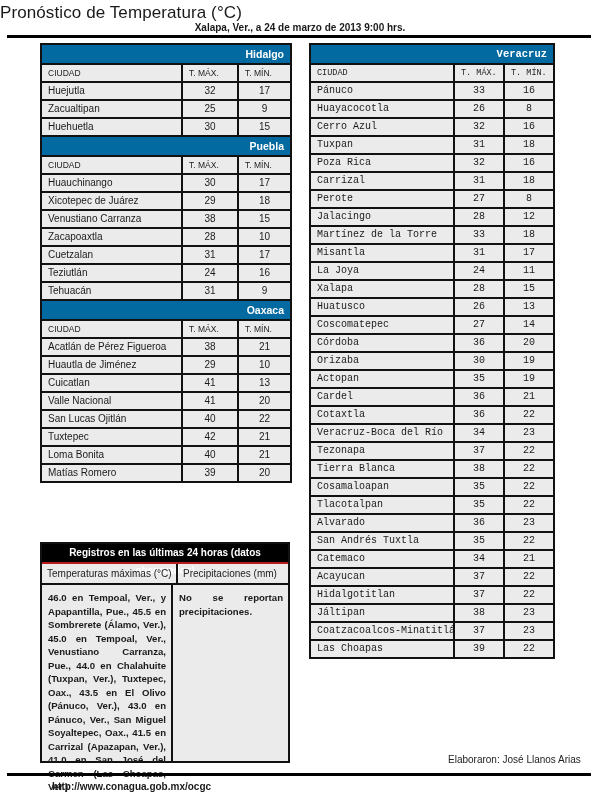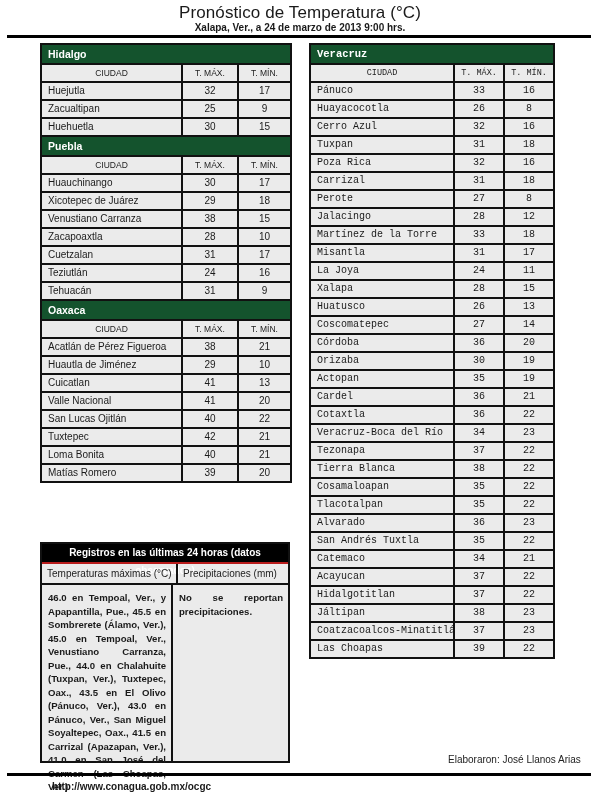--- a/index.html
+++ b/index.html
@@ -1,24 +1,24 @@
 <!DOCTYPE html>
 <html><head>
 <meta charset="utf-8">
 <style>
   html,body{margin:0;padding:0;}
   body{width:600px;height:798px;background:#ffffff;position:relative;overflow:hidden;font-family:"Liberation Sans","DejaVu Sans",sans-serif;color:#1a1a1a;}
-  .title{position:absolute;left:0;top:3px;width:600px;text-align:center;font-size:17px;font-weight:normal;letter-spacing:0.1px;}
+  .title{position:absolute;left:0;top:3px;width:600px;font-size:17px;font-weight:normal;letter-spacing:0.1px;}
   .subtitle{position:absolute;left:0;top:22px;width:600px;text-align:center;font-size:10px;font-weight:bold;}
   .rule{position:absolute;height:3px;background:#000;}
   .tbl{position:absolute;border-collapse:collapse;border:2px solid #111;table-layout:fixed;}
   .tbl td{border:2px solid #111;background:#ebebeb;font-size:10px;padding:0 6px;height:16px;line-height:16px;white-space:nowrap;overflow:hidden;}
   .tbl td.num{text-align:center;padding:0;}
-  .tbl tr.region td{background:#14532d;color:#fff;font-weight:bold;text-align:left;font-size:10.5px;height:18px;}
-  .tbl tr.head td{text-align:center;font-size:8.5px;color:#222;}
+  .tbl tr.region td{background:#0369a1;color:#fff;font-weight:bold;text-align:right;font-size:10.5px;height:18px;}
+  .tbl tr.head td{font-size:8.5px;color:#222;}
   .reg{position:absolute;left:40px;top:542px;width:250px;height:221px;border:2px solid #111;box-sizing:border-box;background:#ebebeb;}
   .reg-title{height:18px;line-height:18px;background:#000000;color:#fff;font-weight:bold;font-size:10px;text-align:center;border-bottom:2px solid #b91c1c;}
   .reg-sub{display:flex;height:19px;border-bottom:2px solid #111;}
   .reg-sub div{font-size:10px;line-height:19px;padding-left:5px;color:#222;}
   .reg-body{display:flex;height:178px;}
   .col-a{width:129px;border-right:2px solid #111;}
   .col-b{flex:1;}
   .reg-body p{margin:0;padding:6px 5px 0 6px;font-size:9.6px;line-height:13.5px;font-weight:bold;text-align:justify;}
   .footer-url{position:absolute;left:52px;top:781px;font-size:10px;font-weight:bold;}
   .footer-author{position:absolute;left:448px;top:754px;font-size:10px;color:#222;}

